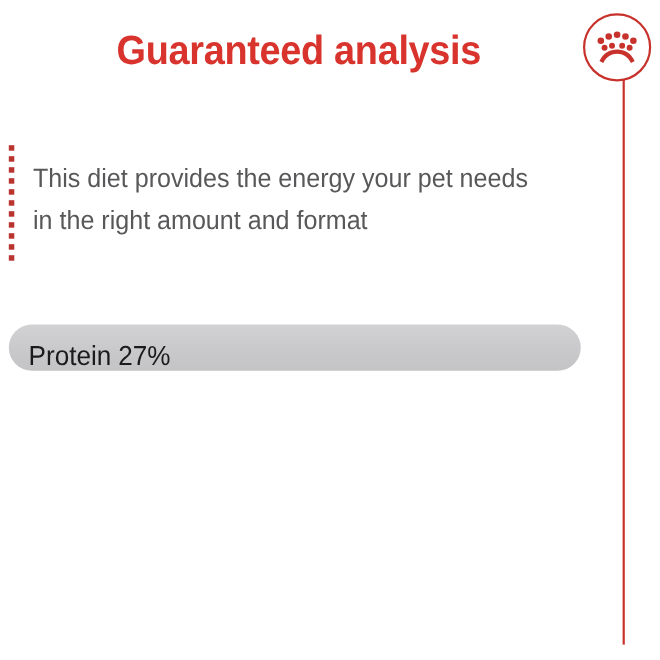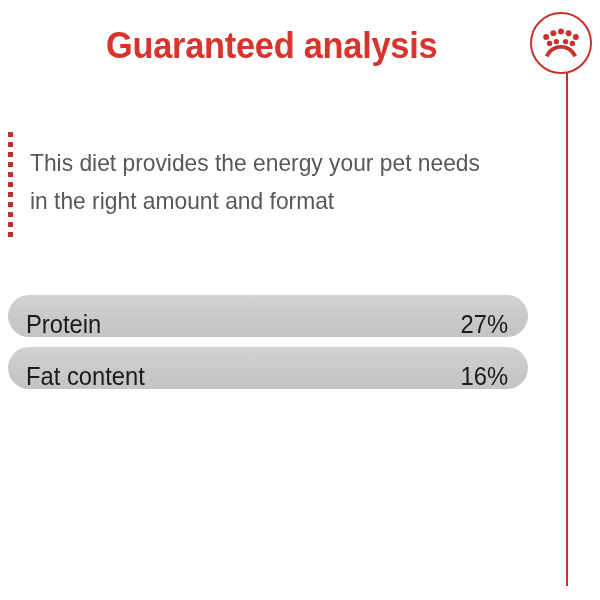--- a/index.html
+++ b/index.html
@@ -112,21 +112,21 @@
     top: 295px;
     width: 520px;
   }
   .row {
     position: relative;
     height: 42px;
     border-radius: 21px;
     margin-bottom: 10px;
     display: flex;
     align-items: center;
-    justify-content: space-between;
+    justify-content: flex-start;
     padding: 16px 20px 0 18px;
     box-sizing: border-box;
   }
   .row.dark {
     background: linear-gradient(180deg, #d2d2d4 0%, #c9c9cb 55%, #c4c4c6 100%);
   }
   .row.light {
     background: linear-gradient(180deg, #ececec 0%, #e7e7e7 55%, #e3e3e3 100%);
   }
   .row .label,
@@ -188,21 +188,17 @@
   </div>
 
   <div class="rows">
 
     <div class="row dark">
       <span class="label">Protein</span>
       <span class="value">27%</span>
     </div>
 
 
-    <div class="row dark">
-      <span class="label">Fat content</span>
-      <span class="value">16%</span>
-    </div>
 
 
   </div>
 
 </div>
 
 </body></html>

